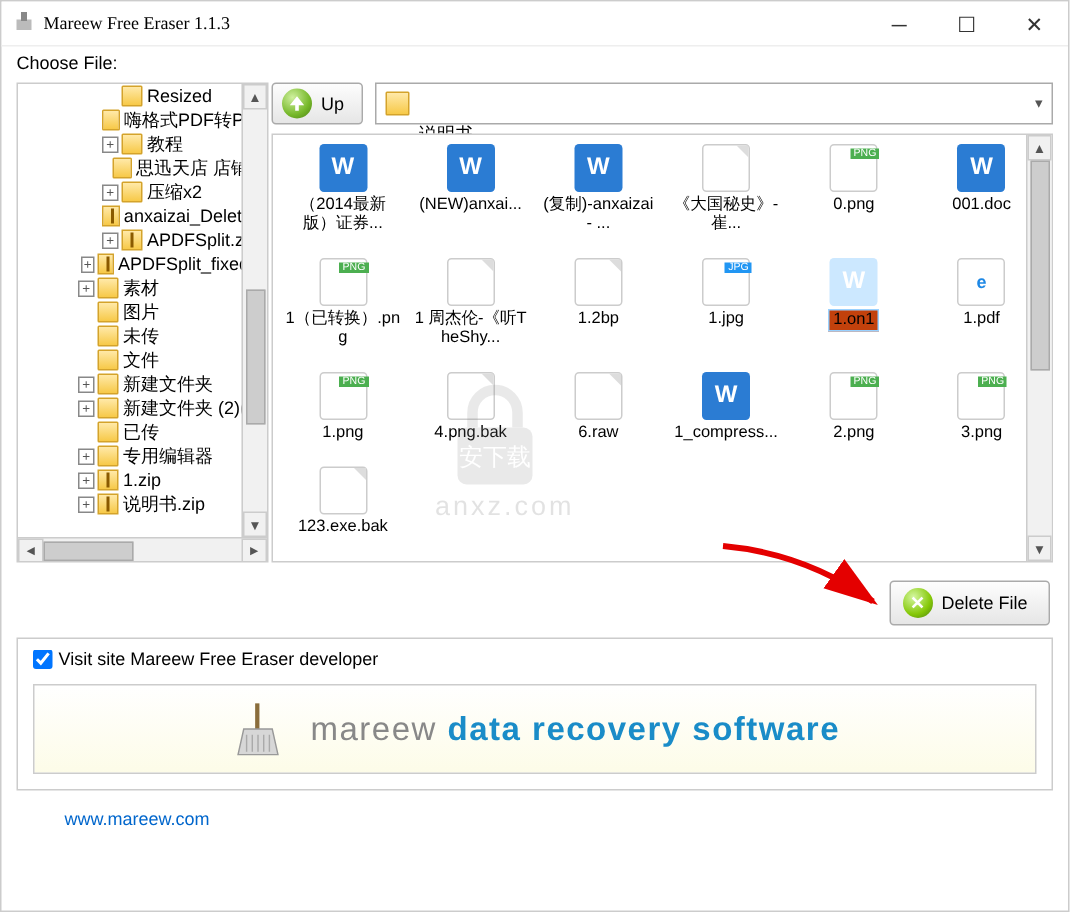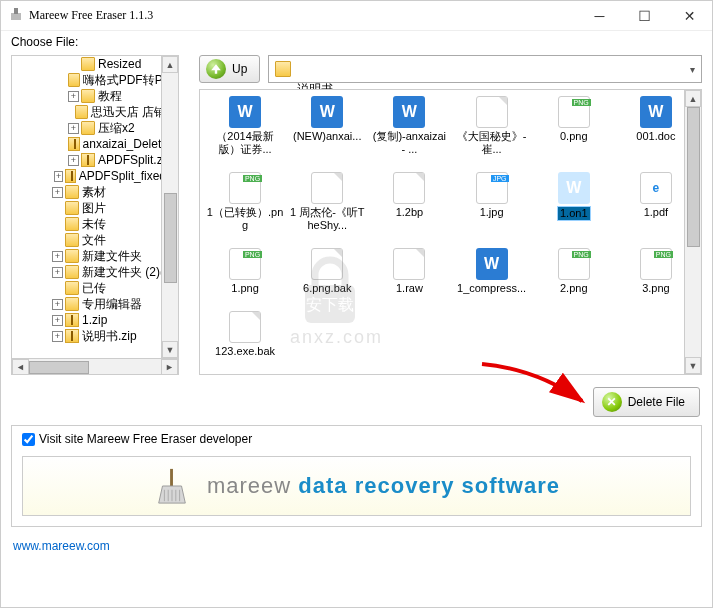--- a/index.html
+++ b/index.html
@@ -1,21 +1,21 @@
 <!DOCTYPE html>
 <html><head>
 <meta charset="utf-8">
 <style>
 * { box-sizing: border-box; margin: 0; padding: 0; }
 body { font-family: "Segoe UI", Tahoma, sans-serif; font-size: 12px; background: #fff; width: 713px; height: 608px; overflow: hidden; border: 1px solid #ccc; }
 .titlebar { height: 30px; display: flex; align-items: center; padding-left: 8px; background: #fff; border-bottom: 1px solid #eee; }
 .titlebar .title { flex: 1; font-size: 12px; font-family: Liberation Serif, serif; }
 .titlebar .winbtn { width: 45px; height: 30px; display: flex; align-items: center; justify-content: center; font-size: 14px; color: #333; }
 .choose-label { padding: 4px 10px 2px 10px; font-size: 12px; }
-.main-area { display: flex; padding: 4px 10px; gap: 20px; }
+.main-area { display: flex; padding: 4px 10px; gap: 2px; }
 .tree-panel { width: 168px; border: 1px solid #ccc; background: #fff; height: 320px; overflow: hidden; position: relative; }
 .tree-body { height: 302px; overflow: hidden; }
 .tree-row { display: flex; align-items: center; height: 16px; padding-left: 4px; white-space: nowrap; font-size: 12px; }
 .tree-row .indent1 { width: 36px; display:inline-block; }
 .tree-row .indent2 { width: 52px; display:inline-block; }
 .tree-row .exp { width: 11px; height: 11px; border: 1px solid #888; display: inline-flex; align-items: center; justify-content: center; font-size: 9px; line-height: 9px; color: #555; margin-right: 2px; background: #fff; }
 .tree-row .noexp { width: 11px; display: inline-block; margin-right: 2px; }
 .tree-row .ticon { width: 14px; height: 14px; display: inline-block; margin-right: 3px; }
 .folder-icon { background: linear-gradient(#ffe9a8, #f7c948); border: 1px solid #d4a32b; border-radius: 1px; }
 .zip-icon { background: linear-gradient(#ffe9a8, #f7c948); border: 1px solid #d4a32b; position: relative; }
@@ -37,21 +37,21 @@
 .pathbox { flex:1; height: 28px; border: 1px solid #aaa; display: flex; align-items: center; padding: 0 6px; background: #fff; }
 .pathbox .picon { width:16px; height:16px; margin-right:6px; }
 .pathbox .ptext { flex:1; font-size: 12px; margin-top: 40px; }
 .pathbox .drop { font-size: 10px; color:#555; }
 
 .file-panel { flex:1; border: 1px solid #ccc; background: #fff; position: relative; height: 286px; }
 .file-grid { padding: 6px 4px; display: grid; grid-template-columns: repeat(6, 1fr); row-gap: 6px; height: 100%; overflow: hidden; }
 .file-item { display: flex; flex-direction: column; align-items: center; text-align: center; }
 .file-item .ficon { width: 32px; height: 32px; margin-bottom: 2px; display:flex; align-items:center; justify-content:center; border-radius: 3px; }
 .file-item .fname { font-size: 11px; line-height: 13px; max-width: 78px; word-break: break-all; }
-.file-item.selected .fname { background: #0369a1; border: 1px solid #99d1ff; padding: 0 2px; }
+.file-item.selected .fname { background: #c2410c; border: 1px solid #99d1ff; padding: 0 2px; }
 .file-item.selected .ficon { background: #cce8ff; }
 .ic-word { background:#2b7cd3; color:#fff; font-weight:bold; font-size:16px; border-radius:3px; }
 .ic-png { background:#fff; border: 1px solid #ccc; position:relative; }
 .ic-png::after { content:"PNG"; position:absolute; top:2px; right:-2px; background:#4caf50; color:#fff; font-size:7px; padding:0 2px; }
 .ic-jpg { background:#fff; border:1px solid #ccc; position:relative; }
 .ic-jpg::after { content:"JPG"; position:absolute; top:2px; right:-2px; background:#2196f3; color:#fff; font-size:7px; padding:0 2px; }
 .ic-blank { background:#fff; border:1px solid #ccc; position: relative; }
 .ic-blank::before { content:""; position:absolute; right:0; top:0; border-style:solid; border-width:0 8px 8px 0; border-color: transparent #ddd transparent transparent; }
 .ic-ie { background:#fff; border:1px solid #ccc; color:#1e88e5; font-weight:bold; }
 .ic-exe { background: linear-gradient(#5c4a2e, #2e2414); border-radius:3px; }
@@ -67,21 +67,21 @@
 .arrow-overlay svg { width: 120px; height: 50px; }
 
 .bottom-box { margin: 4px 10px 6px 10px; border: 1px solid #ccc; padding: 6px 10px 10px 10px; }
 .visit-row { display:flex; align-items:center; gap:4px; margin-bottom:10px; font-size:12px; }
 .visit-row input { width:13px; height:13px; }
 .banner { border: 1px solid #ccc; height: 60px; background: linear-gradient(#fff, #fdfce8); display:flex; align-items:center; justify-content:center; gap: 16px; }
 .banner .broom { width:38px; height:38px; }
 .banner .btxt { font-family: Verdana, sans-serif; font-size: 22px; letter-spacing: 1px; }
 .banner .btxt .grey { color:#888; }
 .banner .btxt .blue { color:#1a8cc8; font-weight: bold; }
-.url-row { padding: 6px 12px; }
+.url-row { padding: 6px 12px; margin-left: 30px; }
 .url-row a { color: #0066cc; font-size: 12px; text-decoration: none; }
 
 .watermark { position: absolute; left: 290px; top: 250px; opacity: 0.18; pointer-events: none; }
 .watermark .lock { width: 80px; height: 80px; }
 .watermark .wm-text { font-size: 18px; color: #666; letter-spacing: 2px; text-align:center; margin-top: -6px; }
 </style>
 </head>
 <body>
 
 <div class="titlebar">
@@ -294,25 +294,25 @@
           <div class="file-item">
             <div class="ficon ic-ie">e</div>
             <div class="fname">1.pdf</div>
           </div>
           <div class="file-item">
             <div class="ficon ic-png"></div>
             <div class="fname">1.png</div>
           </div>
           <div class="file-item">
             <div class="ficon ic-blank"></div>
-            <div class="fname">6.png.bak</div>
-          </div>
-          <div class="file-item">
-            <div class="ficon ic-blank"></div>
-            <div class="fname">1.raw</div>
+            <div class="fname">4.png.bak</div>
+          </div>
+          <div class="file-item">
+            <div class="ficon ic-blank"></div>
+            <div class="fname">6.raw</div>
           </div>
           <div class="file-item">
             <div class="ficon ic-word">W</div>
             <div class="fname">1_compress...</div>
           </div>
           <div class="file-item">
             <div class="ficon ic-png"></div>
             <div class="fname">2.png</div>
           </div>
           <div class="file-item">

